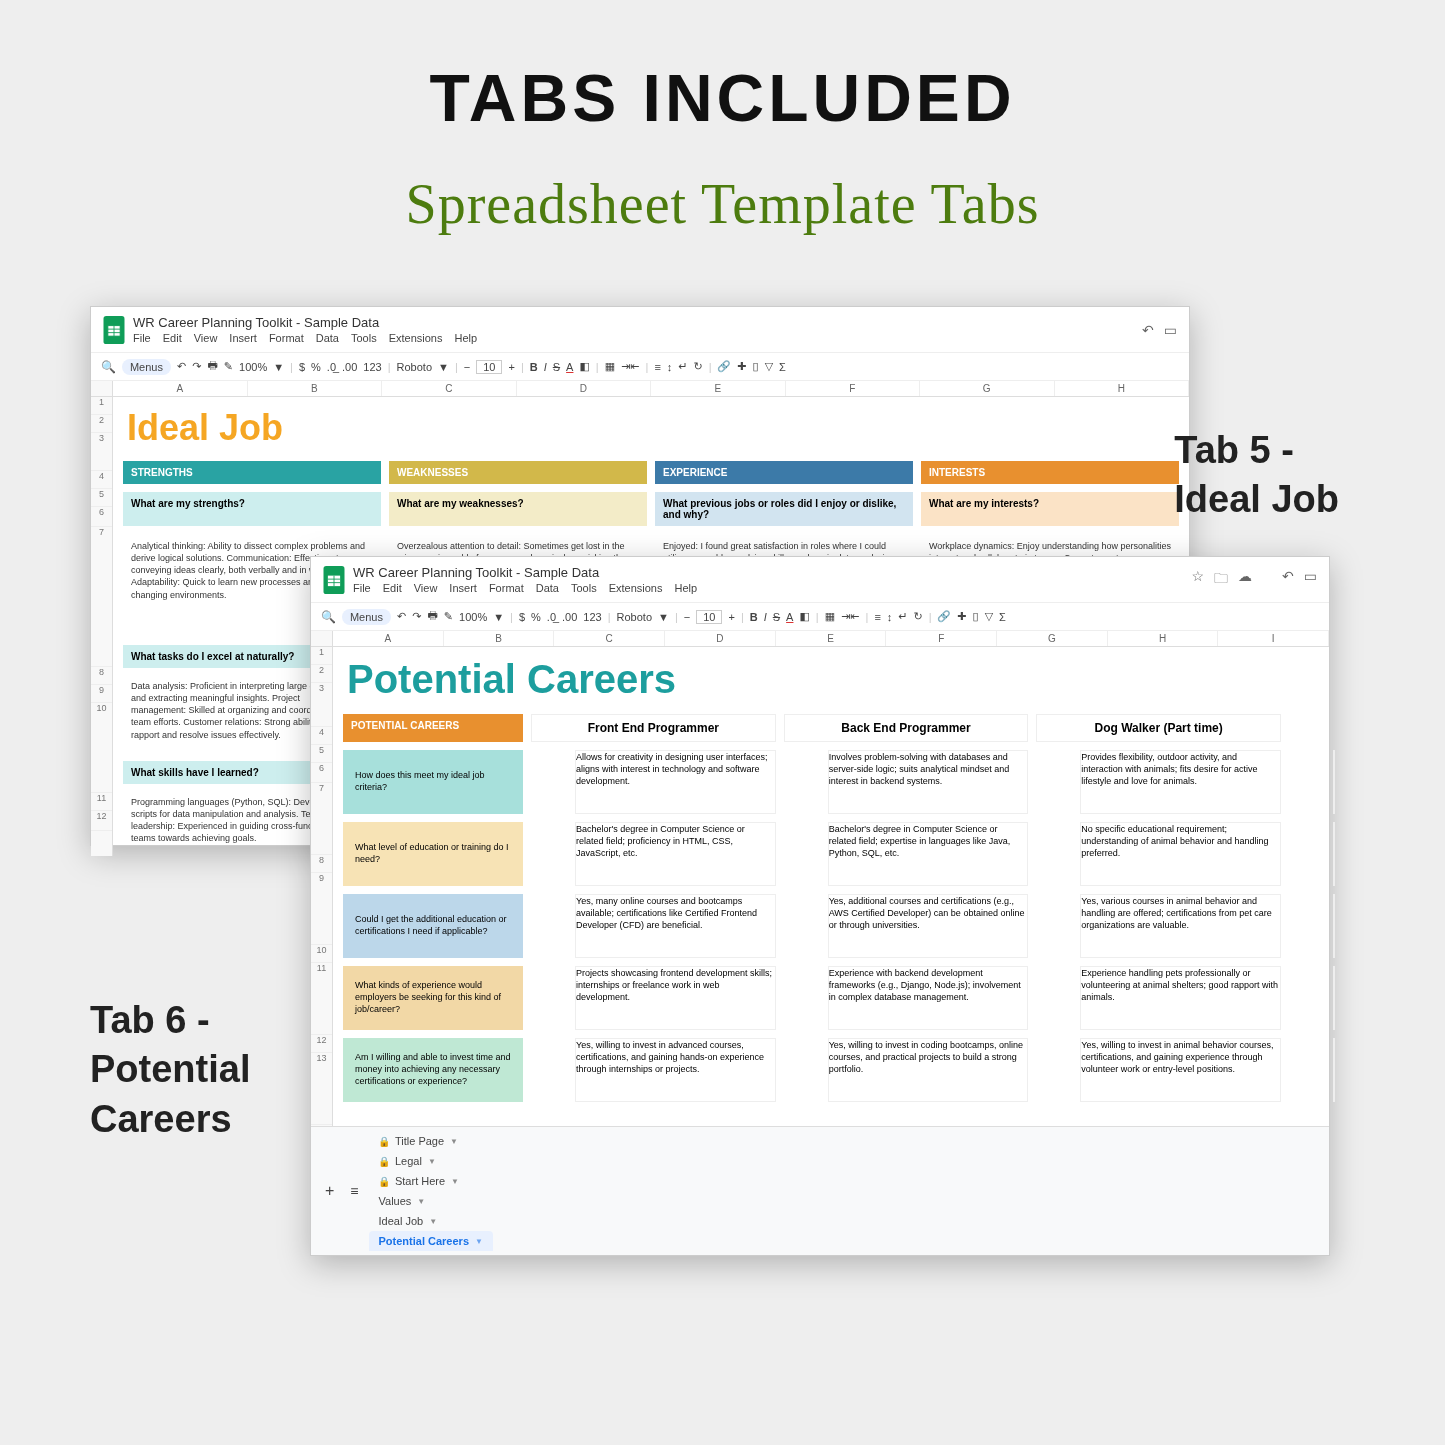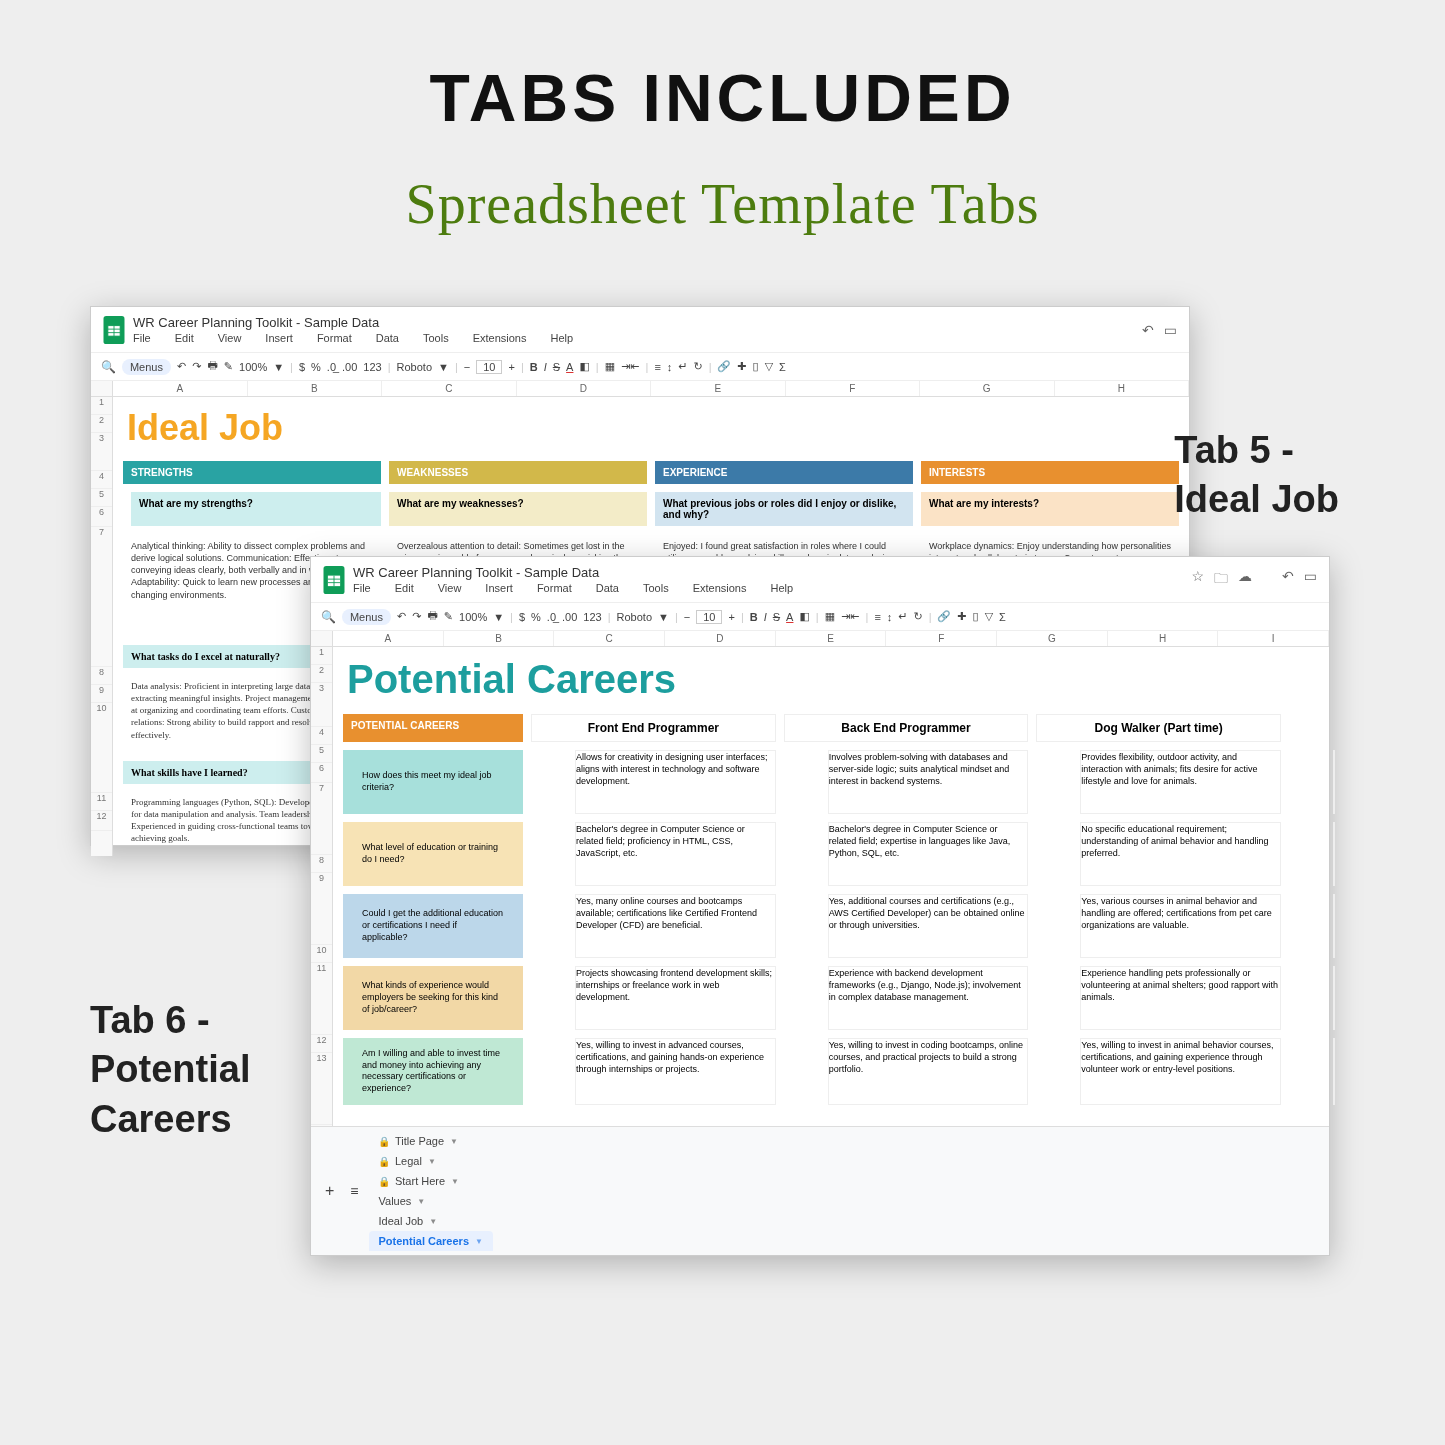--- a/index.html
+++ b/index.html
@@ -17,21 +17,21 @@
 
   
   .sheet { position: absolute; background: #fff; border: 1px solid #ccc; box-shadow: 0 8px 30px rgba(0,0,0,.25); }
   .sheet.back  { left: 90px;  top: 30px;  width: 1100px; height: 540px; }
   .sheet.front { left: 310px; top: 280px; width: 1020px; height: 700px; }
 
   .titlebar { display: flex; align-items: center; padding: 8px 12px; border-bottom: 1px solid #eee; gap: 8px; }
   .gs-icon { width: 22px; height: 28px; }
   .tb-titlewrap { display:flex; flex-direction:column; }
   .tb-title { font-size: 13px; color: #333; }
-  .tb-menus { font-size: 11px; color: #444; display:flex; gap:24px; margin-top:2px;}
+  .tb-menus { font-size: 11px; color: #444; display:flex; gap:12px; margin-top:2px;}
   .tb-icons { margin-left:auto; display:flex; gap:10px; color:#666; font-size:14px; }
 
   .toolbar { display:flex; align-items:center; gap:6px; padding:4px 10px; border-bottom:1px solid #eee; font-size:11px; color:#444; flex-wrap:wrap; }
   .toolbar .pill { background:#e8f0fe; padding:2px 8px; border-radius:10px; font-size:11px; }
   .toolbar .sep { color:#ccc; }
   .toolbar span.ico { font-size:12px; }
 
   .colhead { display:flex; border-bottom:1px solid #ddd; background:#fff; font-size:10px; color:#666; }
   .colhead .rownum { width:22px; text-align:center; border-right:1px solid #ddd; background:#f8f8f8; padding:2px 0;}
   .colhead .c { flex:1; text-align:center; border-right:1px solid #eee; padding:2px 0;}
@@ -43,34 +43,34 @@
 
   .bigtitle { font-family: "Arial Black", Arial, sans-serif; font-weight:900; margin:4px 0 12px 4px; }
   .bigtitle.orange { color:#f5a623; font-size:36px; }
   .bigtitle.teal   { color:#1d9e9e; font-size:40px; }
 
   
   .ij-grid { display:grid; grid-template-columns: repeat(4, 1fr); gap:8px; }
   .ij-headcell { color:#fff; font-size:10px; font-weight:700; padding:6px 8px; }
   .ij-sub { font-size:10px; padding:6px 8px; font-weight:600; }
   .ij-text { font-size:9px; color:#333; padding:6px 8px; line-height:1.35; }
-  .c-teal  { background:#29a3a3; } .c-tealL  { background:#cdeeee;margin-left:8px; }
+  .c-teal  { background:#29a3a3; } .c-tealL  { background:#cdeeee; }
   .c-gold  { background:#d2b84a; } .c-goldL  { background:#f3ecc8; }
   .c-blue  { background:#3c7aa8; } .c-blueL  { background:#d2e4f0; }
   .c-orng  { background:#e8902f; } .c-orngL  { background:#fbe3c6; }
 
-  .ij-section2 { margin-top:14px; display:grid; grid-template-columns: 1fr; gap:6px; max-width:240px;font-family:Liberation Serif, serif;}
+  .ij-section2 { margin-top:14px; display:grid; grid-template-columns: 1fr; gap:6px; max-width:240px;}
   .ij-section2 .ij-sub { background:#cdeeee;}
   .ij-section2 .ij-text { }
 
   
   .pc-wrap { display:grid; grid-template-columns: 180px repeat(3, 1fr) 30px; gap:8px; }
   .pc-head { background:#e8902f; color:#fff; font-size:10px; font-weight:700; padding:6px 8px; }
   .pc-colh { font-size:12px; font-weight:700; text-align:center; padding:6px 4px; border:1px solid #eee; }
-  .pc-q { font-size:9px; padding:10px 19px; display:flex; align-items:center; min-height:64px; line-height:1.3; }
+  .pc-q { font-size:9px; padding:10px 12px; display:flex; align-items:center; min-height:64px; line-height:1.3; }
   .pc-a { font-size:9px; padding:0; border:1px solid #eee; line-height:1.35; min-height:64px;margin-left:44px; }
   .q-teal  { background:#a7e0db; }
   .q-cream { background:#f7e3b5; }
   .q-blue  { background:#bcd7ea; }
   .q-tan   { background:#f2d8a6; }
   .q-mint  { background:#bfe8d4; }
 
   
   .tabs { position:absolute; left:0; right:0; bottom:0; border-top:1px solid #ddd; background:#f8f9fa; display:flex; align-items:center; padding:4px 8px; gap:4px; font-size:11px; color:#444;}
   .tabs .t { padding:4px 10px; border-radius:4px 4px 0 0; display:flex; align-items:center; gap:4px;}

